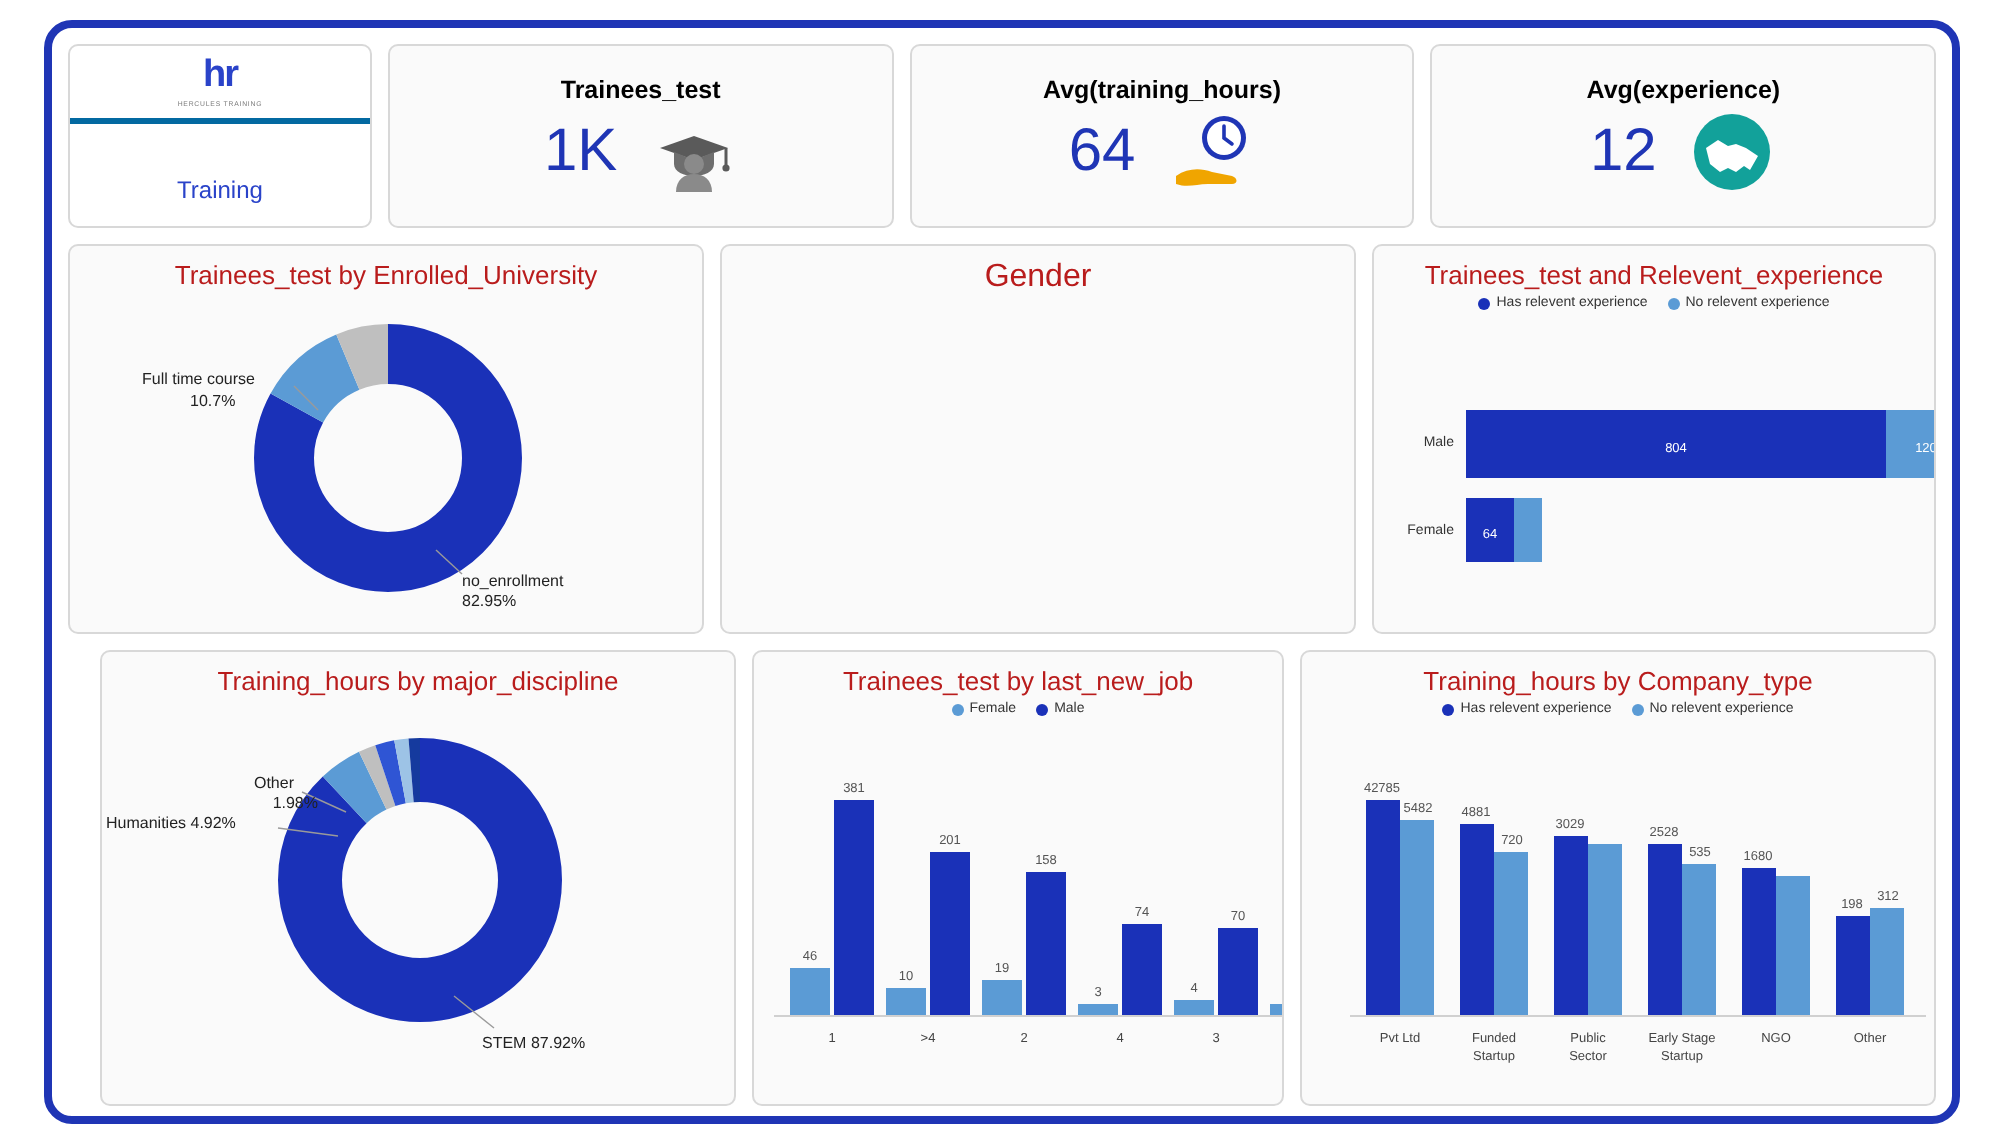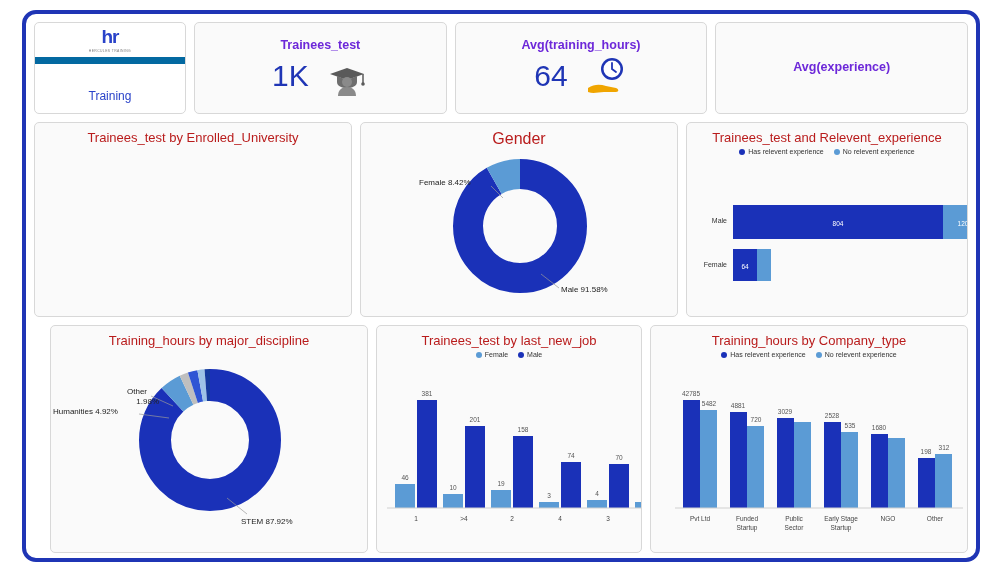--- a/index.html
+++ b/index.html
@@ -32,21 +32,21 @@
   }
 
   
   .logo-card {
     width: 152px;
     display: flex; flex-direction: column;
     background: #fff;
   }
   .logo-top {
     flex: 1;
-    border-bottom: 7px solid #0369a1;
+    border-bottom: 3px solid #0369a1;
     display: flex; align-items: center; justify-content: center;
     flex-direction: column;
   }
   .logo-mark {
     font-size: 19px; font-weight: bold; color: #2a43c9;
     letter-spacing: -1px; line-height: 1;
   }
   .logo-sub {
     font-size: 3.4px; color: #7b7b7b; letter-spacing: .4px; margin-top: 3px;
   }
@@ -55,21 +55,21 @@
   }
   .logo-bottom span { font-size: 12px; color: #2a43c9; }
 
   .kpi {
     flex: 1;
     display: flex; flex-direction: column;
     align-items: center; justify-content: center;
     padding: 6px 10px;
   }
   .kpi-title {
-    font-size: 12.5px; font-weight: bold; color: #6d28d9; margin-bottom: 2px;
+    font-size: 12.5px; font-weight: bold; color: #000000; margin-bottom: 2px;
   }
   .kpi-body { display: flex; align-items: center; gap: 16px; }
   .kpi-value { font-size: 30px; color: #1f35b5; font-weight: 400; line-height: 1; }
   .kpi-icon { width: 44px; height: 44px; display: flex; align-items: center; justify-content: center; }
 
   
   .chart-title {
     text-align: center;
     font-size: 13px;
     color: #b91c1c;
@@ -138,43 +138,56 @@
             <circle cx="28" cy="15" r="11" fill="#1f35b5"></circle>
             <circle cx="28" cy="15" r="8.5" fill="#fff"></circle>
             <path d="M28 9 v6 l4 3" stroke="#1f35b5" stroke-width="1.8" fill="none" stroke-linecap="round"></path>
           </svg>
         </div>
       </div>
     </div>
 
     <div class="card kpi">
       <div class="kpi-title">Avg(experience)</div>
+      <div class="kpi-body">
+        <div class="kpi-value">12</div>
+        <div class="kpi-icon">
+          <svg width="44" height="44" viewBox="0 0 44 44">
+            <circle cx="22" cy="22" r="19" fill="#12a19a"></circle>
+            <path d="M9 20 l6-4 5 3 4-1 5 2 6 4 -4 7 -3-2 -4 3 -4-2 -4 2 -5-4 z" fill="#fff"></path>
+          </svg>
+        </div>
+      </div>
     </div>
   </div>
 
   <div class="row row2">
 
     <div class="card" style="width:318px">
       <div class="chart-title">Trainees_test by Enrolled_University</div>
+      <div class="donut-wrap">
+        <svg width="318" height="168" viewBox="0 0 318 168">
+
+          <g transform="translate(159,84)">
+            <circle r="52" fill="none" stroke="#1a31b8" stroke-width="30" stroke-dasharray="270.9 56.8" transform="rotate(-90)"></circle>
+            <circle r="52" fill="none" stroke="#5b9bd5" stroke-width="30" stroke-dasharray="34.9 292.8" stroke-dashoffset="-270.9" transform="rotate(-90)"></circle>
+            <circle r="52" fill="none" stroke="#bfbfbf" stroke-width="30" stroke-dasharray="21.9 305.8" stroke-dashoffset="-305.8" transform="rotate(-90)"></circle>
+          </g>
+          <path class="lbl-lead" d="M112 48 L124 60"></path>
+          <text class="lbl" x="36" y="47">Full time course</text>
+          <text class="lbl" x="60" y="58">10.7%</text>
+          <path class="lbl-lead" d="M183 130 L196 142"></path>
+          <text class="lbl" x="196" y="148">no_enrollment</text>
+          <text class="lbl" x="196" y="158">82.95%</text>
+        </svg>
+      </div>
     </div>
 
     <div class="card" style="width:318px">
       <div class="chart-title lg">Gender</div>
-      <div class="donut-wrap">
-        <svg width="318" height="166" viewBox="0 0 318 166">
-          <g transform="translate(159,78)">
-            <circle r="52" fill="none" stroke="#1a31b8" stroke-width="30" stroke-dasharray="299.2 28.5" transform="rotate(-90)"></circle>
-            <circle r="52" fill="none" stroke="#5b9bd5" stroke-width="30" stroke-dasharray="27.5 300.2" stroke-dashoffset="-299.2" transform="rotate(-90)"></circle>
-          </g>
-          <path class="lbl-lead" d="M130 38 L142 50"></path>
-          <text class="lbl" x="58" y="37">Female 8.42%</text>
-          <path class="lbl-lead" d="M180 126 L198 140"></path>
-          <text class="lbl" x="200" y="144">Male 91.58%</text>
-        </svg>
-      </div>
     </div>
 
     <div class="card" style="flex:1">
       <div class="chart-title">Trainees_test and Relevent_experience</div>
       <div class="legend">
         <span class="k">
           <span class="sw" style="background:#1a31b8"></span>
           <span>Has relevent experience</span>
         </span>
         <span class="k">

